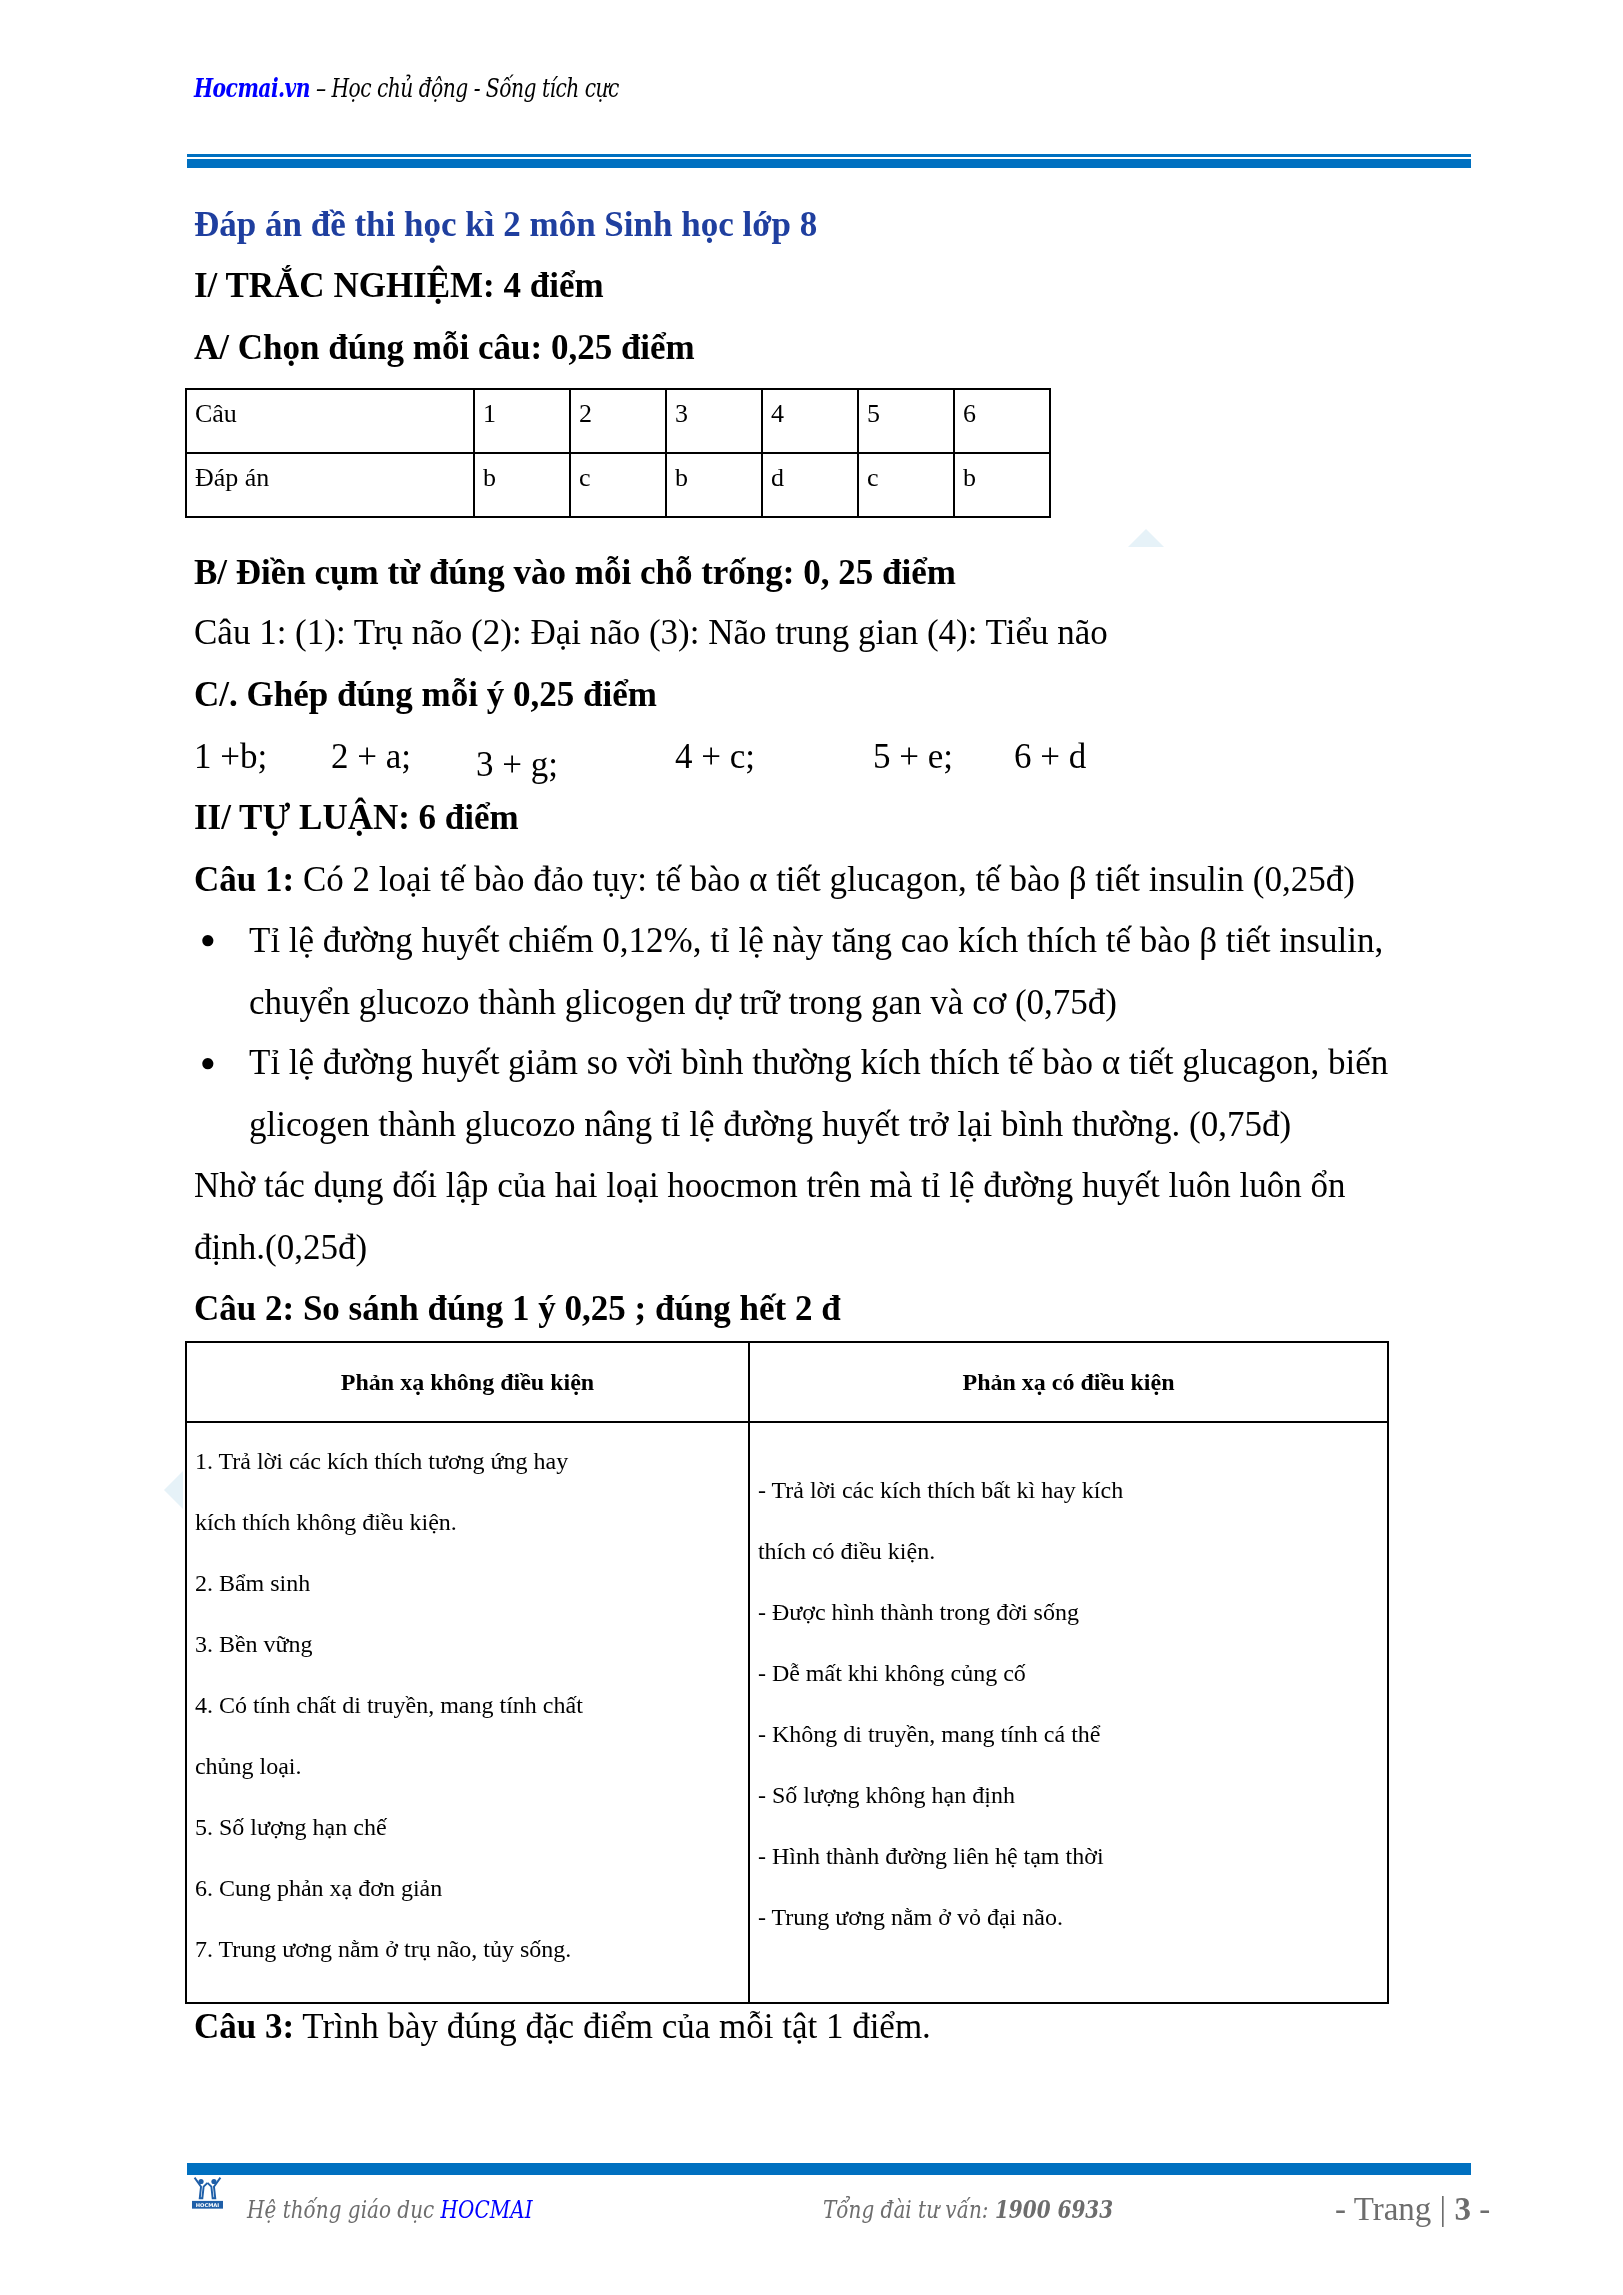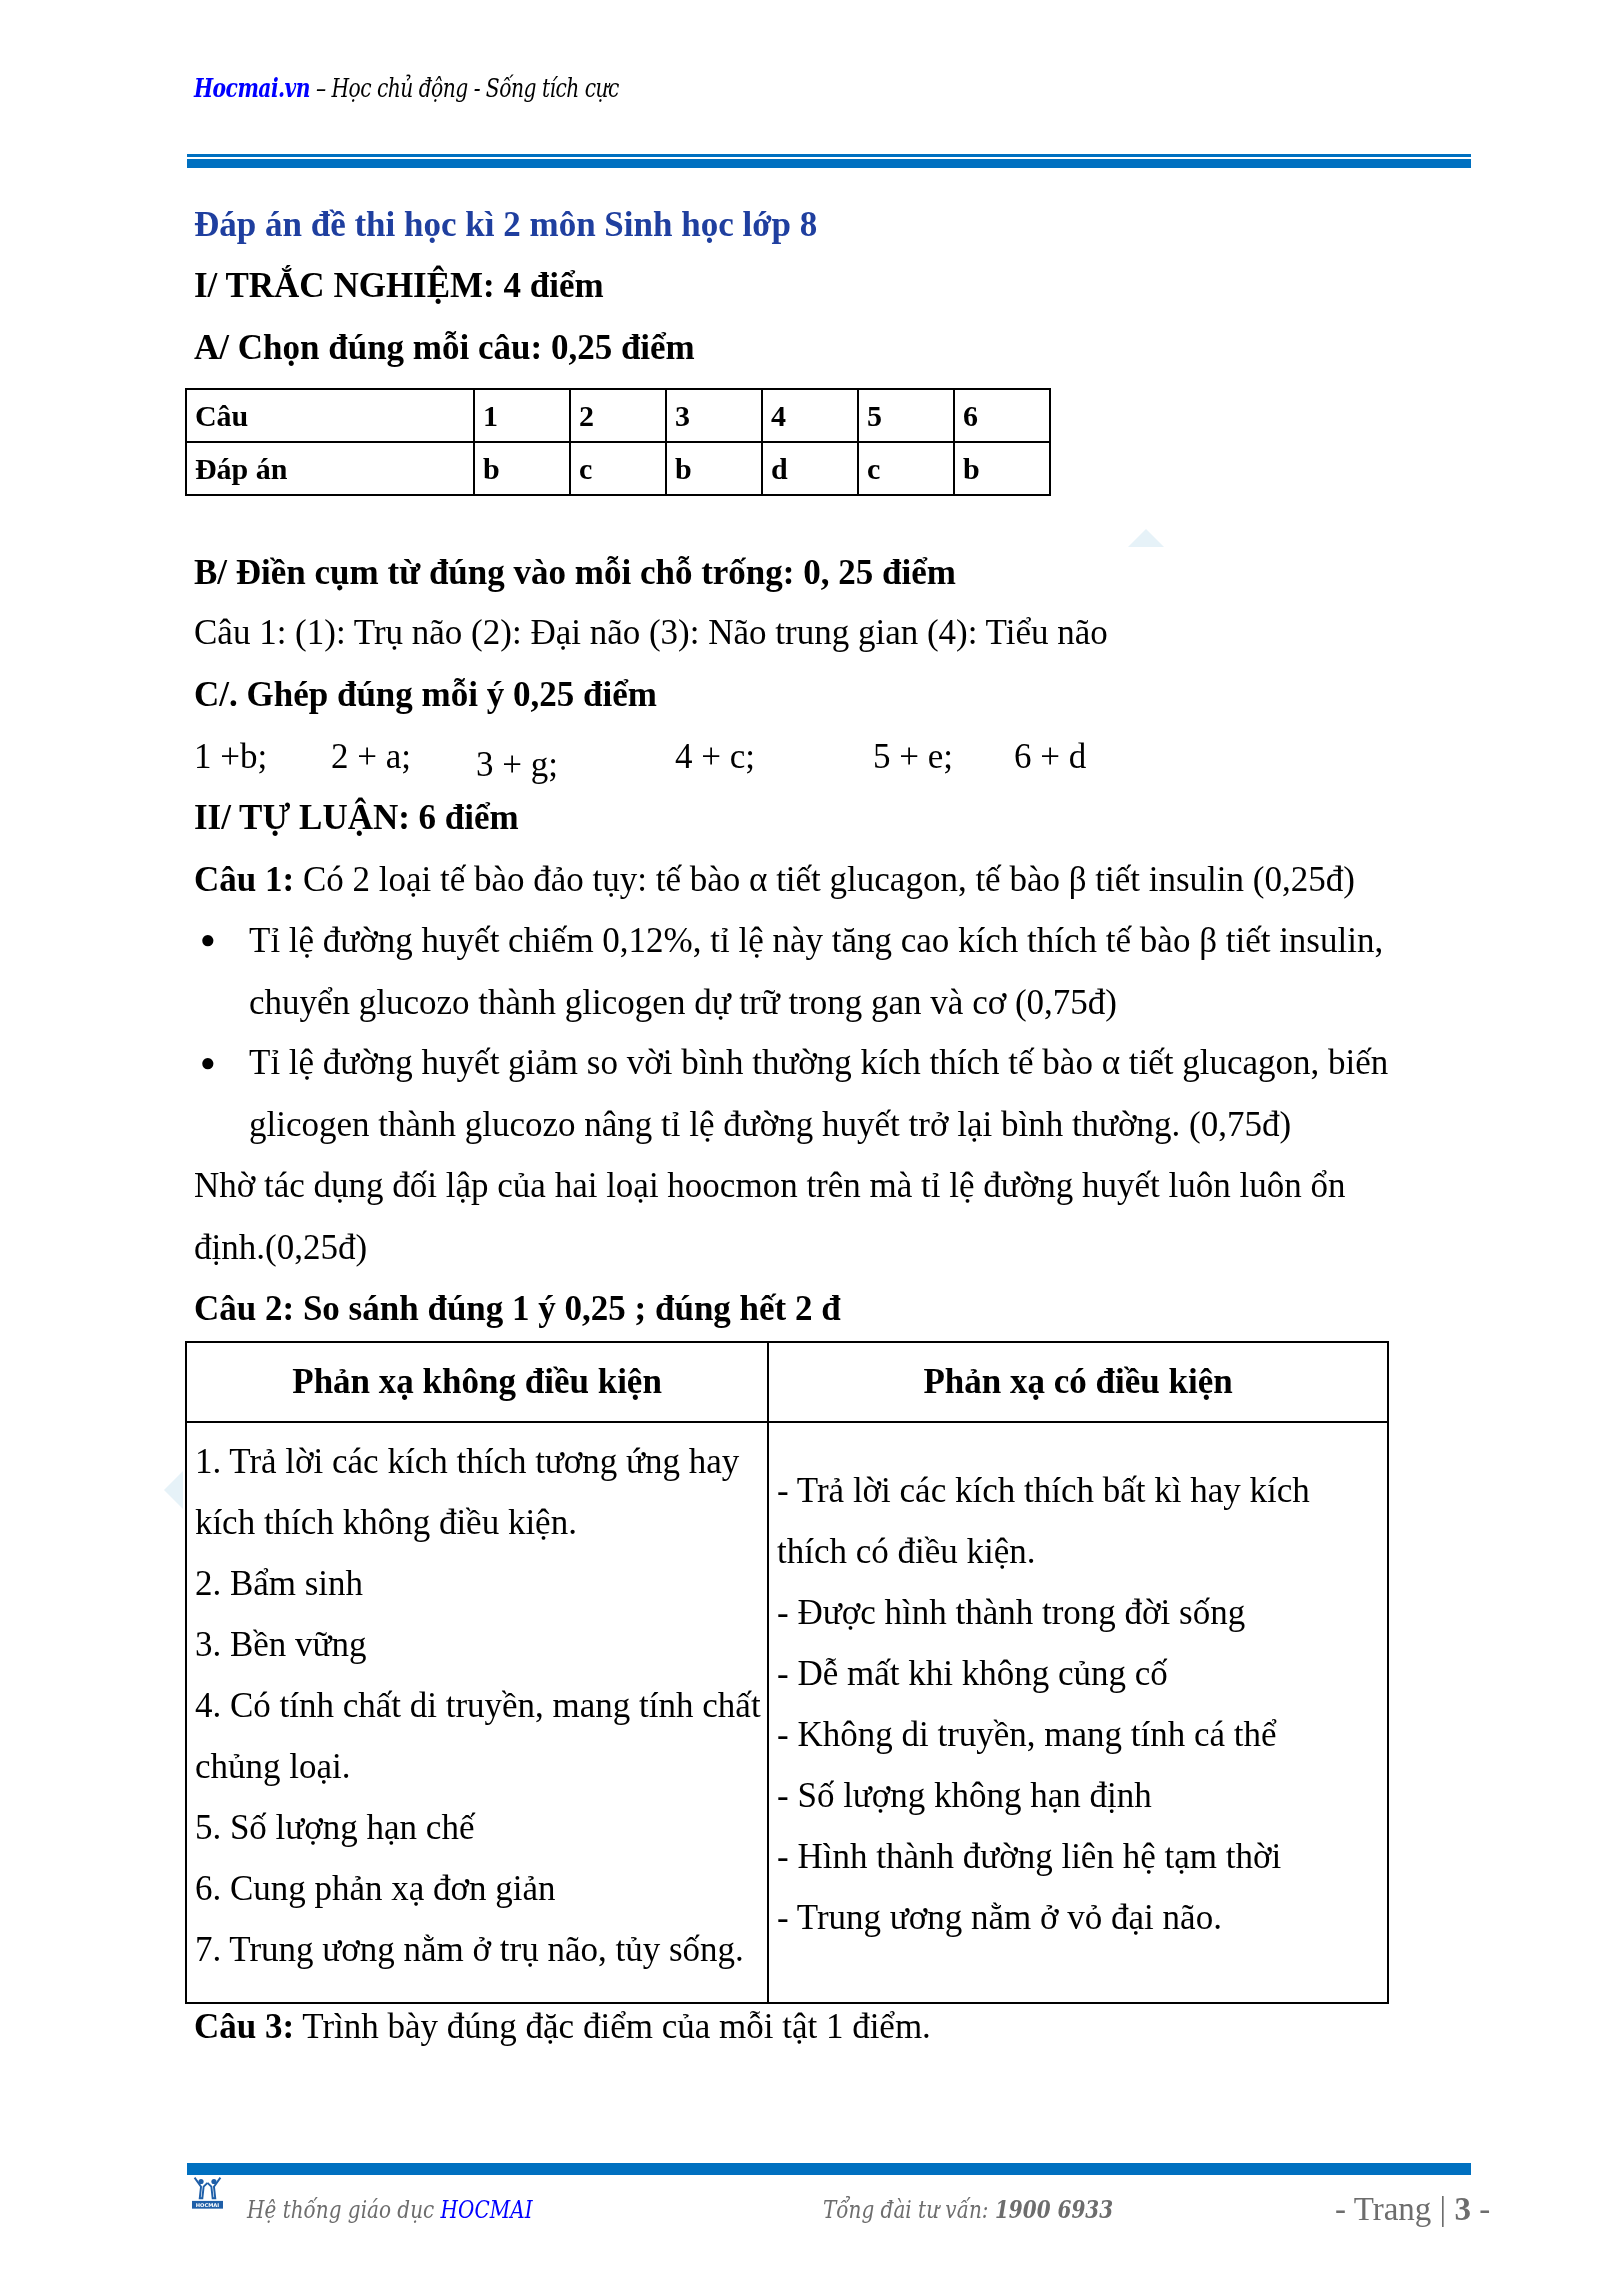--- a/index.html
+++ b/index.html
@@ -8,24 +8,24 @@
   .abs { position: absolute; }
   .hdr-text { left: 194px; top: 73px; font-size: 26px; font-style: italic; white-space: nowrap;
               font-family: "DejaVu Serif", serif; letter-spacing: -0.7px; transform: scaleX(0.78); transform-origin: left top; }
   .hdr-brand { color: #0000ff; font-weight: bold; }
   .rule-thin { left: 187px; width: 1284px; height: 3.3px; background: #0070c0; }
   .rule-thick { left: 187px; width: 1284px; height: 9.2px; background: #0070c0; }
   .line { left: 194px; font-size: 35px; line-height: 42px; white-space: nowrap; }
   .bold { font-weight: bold; }
   .title { color: #1f3f9f; font-weight: bold; }
   table.t1 { position: absolute; left: 185px; top: 388px; border-collapse: collapse; }
-  table.t1 td { border: 2.6px solid #000; font-size: 30px; vertical-align: top; padding: 9.2px 6.5px 0 7.9px;
-                height: 53px; box-sizing: border-box; font-weight: bold; }
+  table.t1 td { border: 2.6px solid #000; font-size: 26px; vertical-align: top; padding: 9.2px 6.5px 0 7.9px;
+                height: 64px; box-sizing: border-box; }
   table.t2 { position: absolute; left: 185px; top: 1341px; border-collapse: collapse; width: 1204px; }
-  table.t2 td, table.t2 th { border: 2.6px solid #000; font-size: 35px; box-sizing: border-box; }
+  table.t2 td, table.t2 th { border: 2.6px solid #000; font-size: 24px; box-sizing: border-box; }
   table.t2 th { height: 80px; font-weight: bold; text-align: center; vertical-align: middle; }
   table.t2 td { vertical-align: top; padding: 0 6.5px 0 7.9px; height: 581px; }
   .cell-line { line-height: 61px; white-space: nowrap; }
   .bullet { position: absolute; left: 200px; font-size: 26px; }
   .tri-up { width: 0; height: 0; border-left: 18.3px solid transparent; border-right: 18.3px solid transparent;
             border-bottom: 18.3px solid #e6f2f8; }
   .tri-left { width: 0; height: 0; border-top: 19.6px solid transparent; border-bottom: 19.6px solid transparent;
               border-right: 19.6px solid #e6f2f8; }
   .footer-text { font-family: "DejaVu Serif", serif; font-style: italic; font-size: 25px; color: #6d6d6d;
                  white-space: nowrap; transform: scaleX(0.8); transform-origin: left top; }

